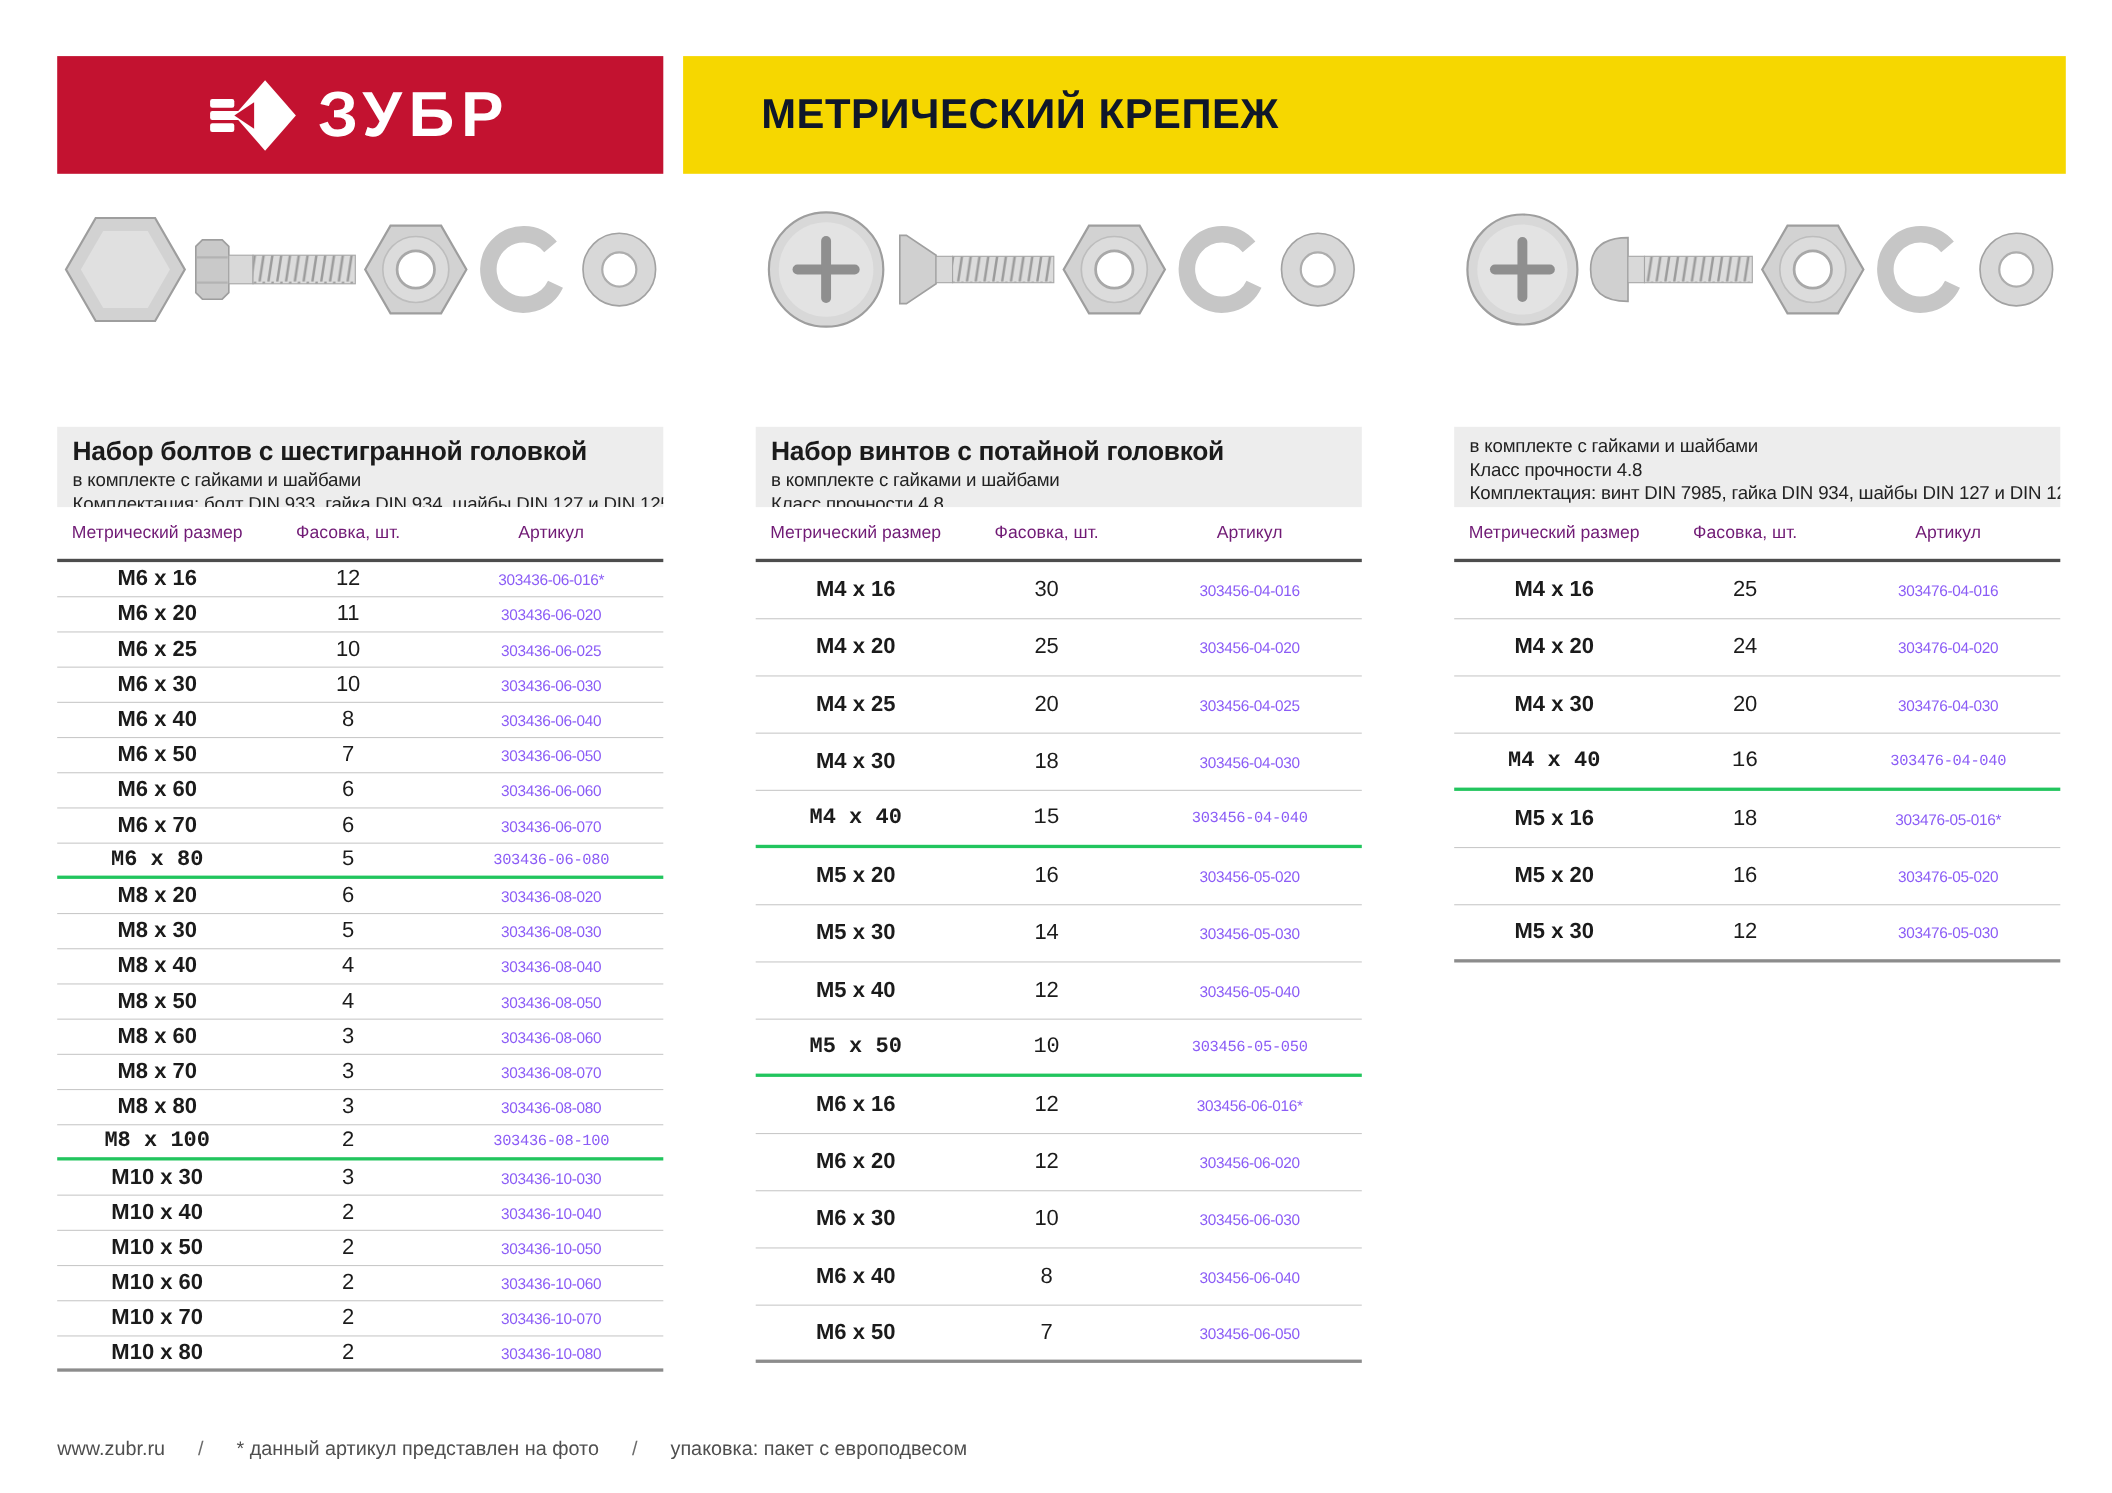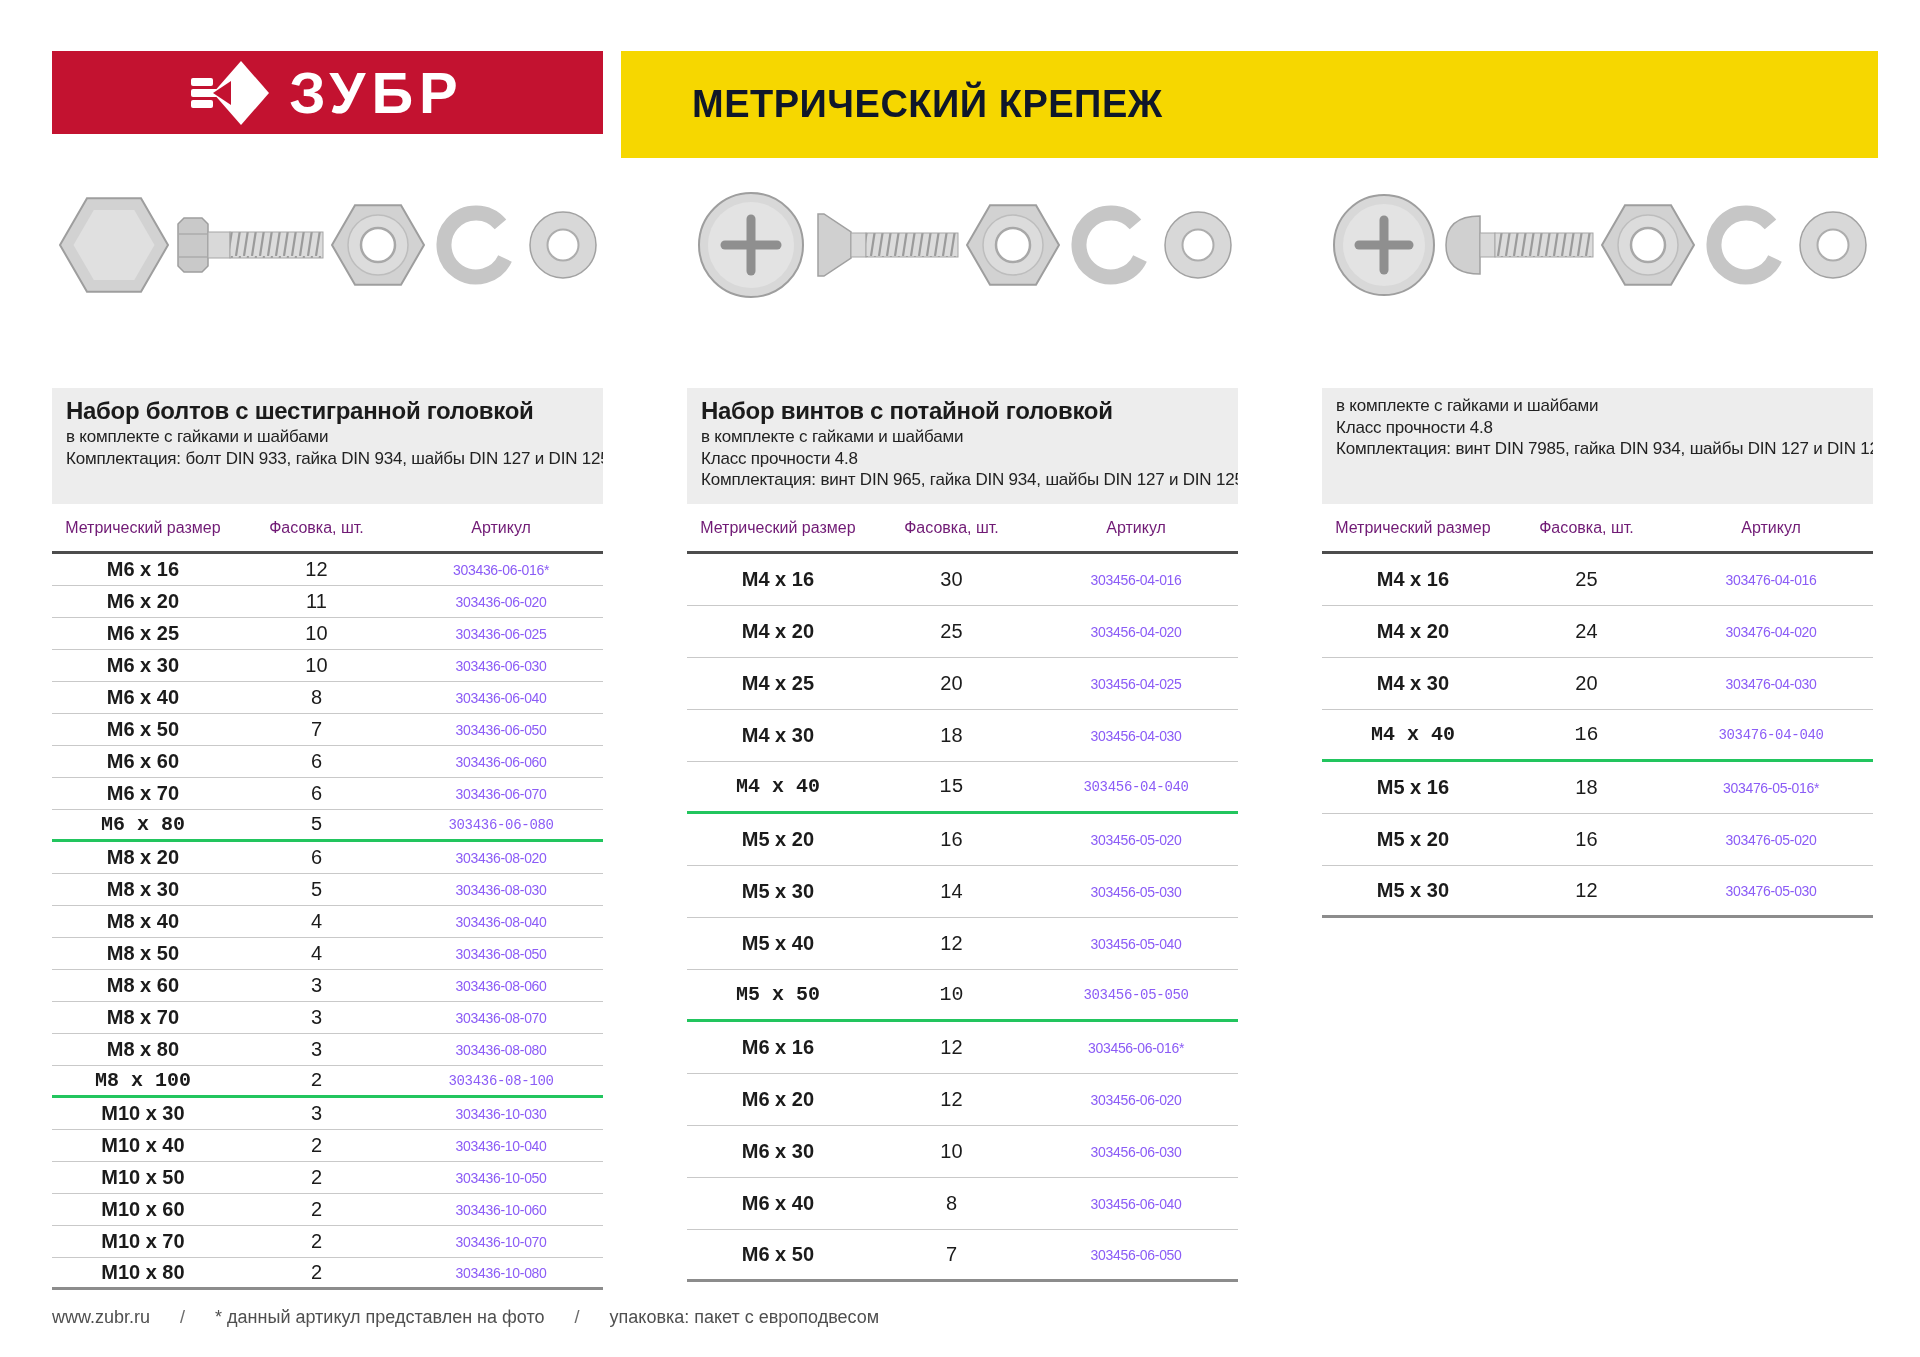--- a/index.html
+++ b/index.html
@@ -7,35 +7,35 @@
   html,body { width:1920px; height:1357px; }
   body {
     background:#ffffff;
     font-family:"Liberation Sans", sans-serif;
     color:#1b1b1b;
     position:relative;
     overflow:hidden;
   }
   
   .brand-block {
-    position:absolute; left:52px; top:51px; width:551px; height:83px;
+    position:absolute; left:52px; top:51px; width:551px; height:107px;
     background:#c31230; display:flex; align-items:center; justify-content:center; gap:20px;
   }
   .brand-text { color:#fff; font-size:58px; font-weight:bold; letter-spacing:6px; line-height:1; }
   .banner {
     position:absolute; left:621px; top:51px; width:1257px; height:107px;
     background:#f6d700; display:flex; align-items:center;
   }
   .banner-title { margin-left:71px; font-size:38px; font-weight:bold; color:#0f172a; letter-spacing:0.5px; }
   
   .column { position:absolute; top:175px; width:551px; }
   .col-1 { left:52px; } .col-2 { left:687px; } .col-3 { left:1322px; }
   .photo { height:140px; display:flex; align-items:center; justify-content:center; }
   .info {
-    margin-top:73px; height:116px; background:#ededed;
+    margin-top:73px; height:73px; background:#ededed;
     padding:7px 16px 0 14px; overflow:hidden;
   }
   .info-title { font-size:24px; font-weight:bold; letter-spacing:-0.3px; line-height:31px; white-space:nowrap; }
   .info-line  { font-size:17px; line-height:21.5px; letter-spacing:-0.2px; color:#222; white-space:nowrap; }
   .thead {
     display:grid; grid-template-columns:33% 30% 37%;
     height:50px; align-items:center; border-bottom:3px solid #4d4d4d;
   }
   .th { text-align:center; font-size:16px; color:#701a75; }
   .trow {

